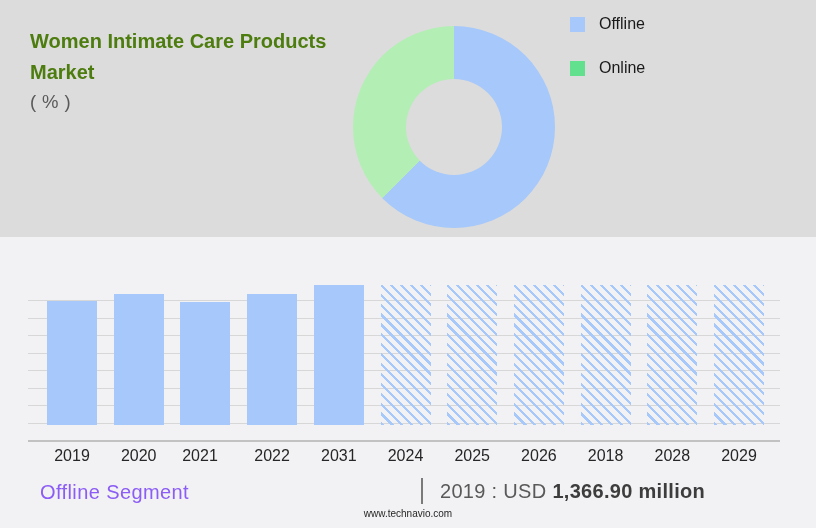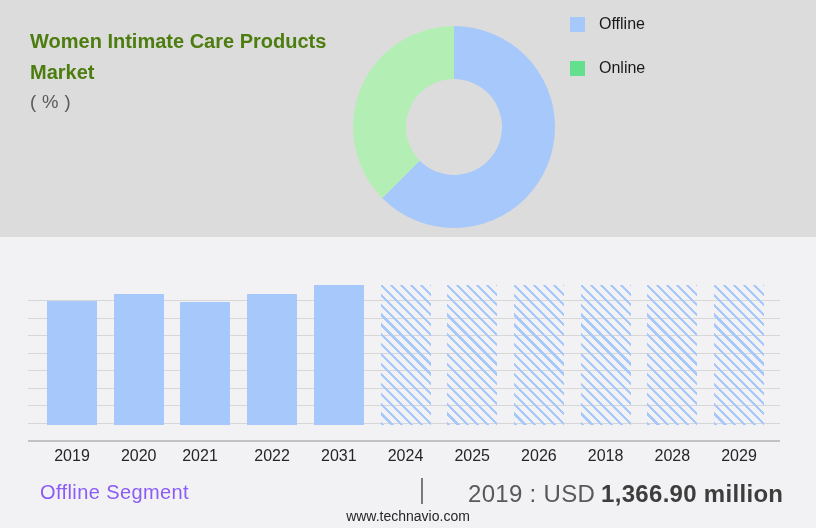--- a/index.html
+++ b/index.html
@@ -23,23 +23,23 @@
 
   .chart{position:absolute;left:28px;top:300px;width:752px;height:125px;}
   .grid{position:absolute;left:0;width:752px;height:1px;background:#d7d7d7;}
   .grid.axis{height:2px;background:#c2c2c2;}
   .bar{position:absolute;bottom:0;width:50px;background:#a6c8fa;}
   .bar.hatched{background:repeating-linear-gradient(45deg,#a6c8fa 0 2.2px,rgba(0,0,0,0) 2.2px 7px);}
   .bar-label{position:absolute;top:147px;width:50px;text-align:center;font-size:16px;color:#262626;}
 
   .segment-label{position:absolute;left:40px;top:481px;font-size:20px;color:#8b5cf6;letter-spacing:.4px;}
   .separator{position:absolute;left:421px;top:478px;width:2px;height:26px;background:#7a7a7a;}
-  .stat{position:absolute;left:468px;top:480px;font-size:24px;color:#595959;letter-spacing:.3px;}
+  .stat{position:absolute;left:440px;top:480px;font-size:20px;color:#595959;letter-spacing:.3px;}
   .stat b{color:#3d3d3d;margin-left:6px;}
-  .footer{position:absolute;left:0;top:508px;width:816px;text-align:center;font-size:14px;color:#262626;}
+  .footer{position:absolute;left:0;top:508px;width:816px;text-align:center;font-size:10px;color:#262626;}
 </style>
 </head>
 <body>
 
 <div class="panel-top">
   <div class="title">
     <div>Women Intimate Care Products</div>
     <div>Market</div>
   </div>
   <div class="subtitle">

